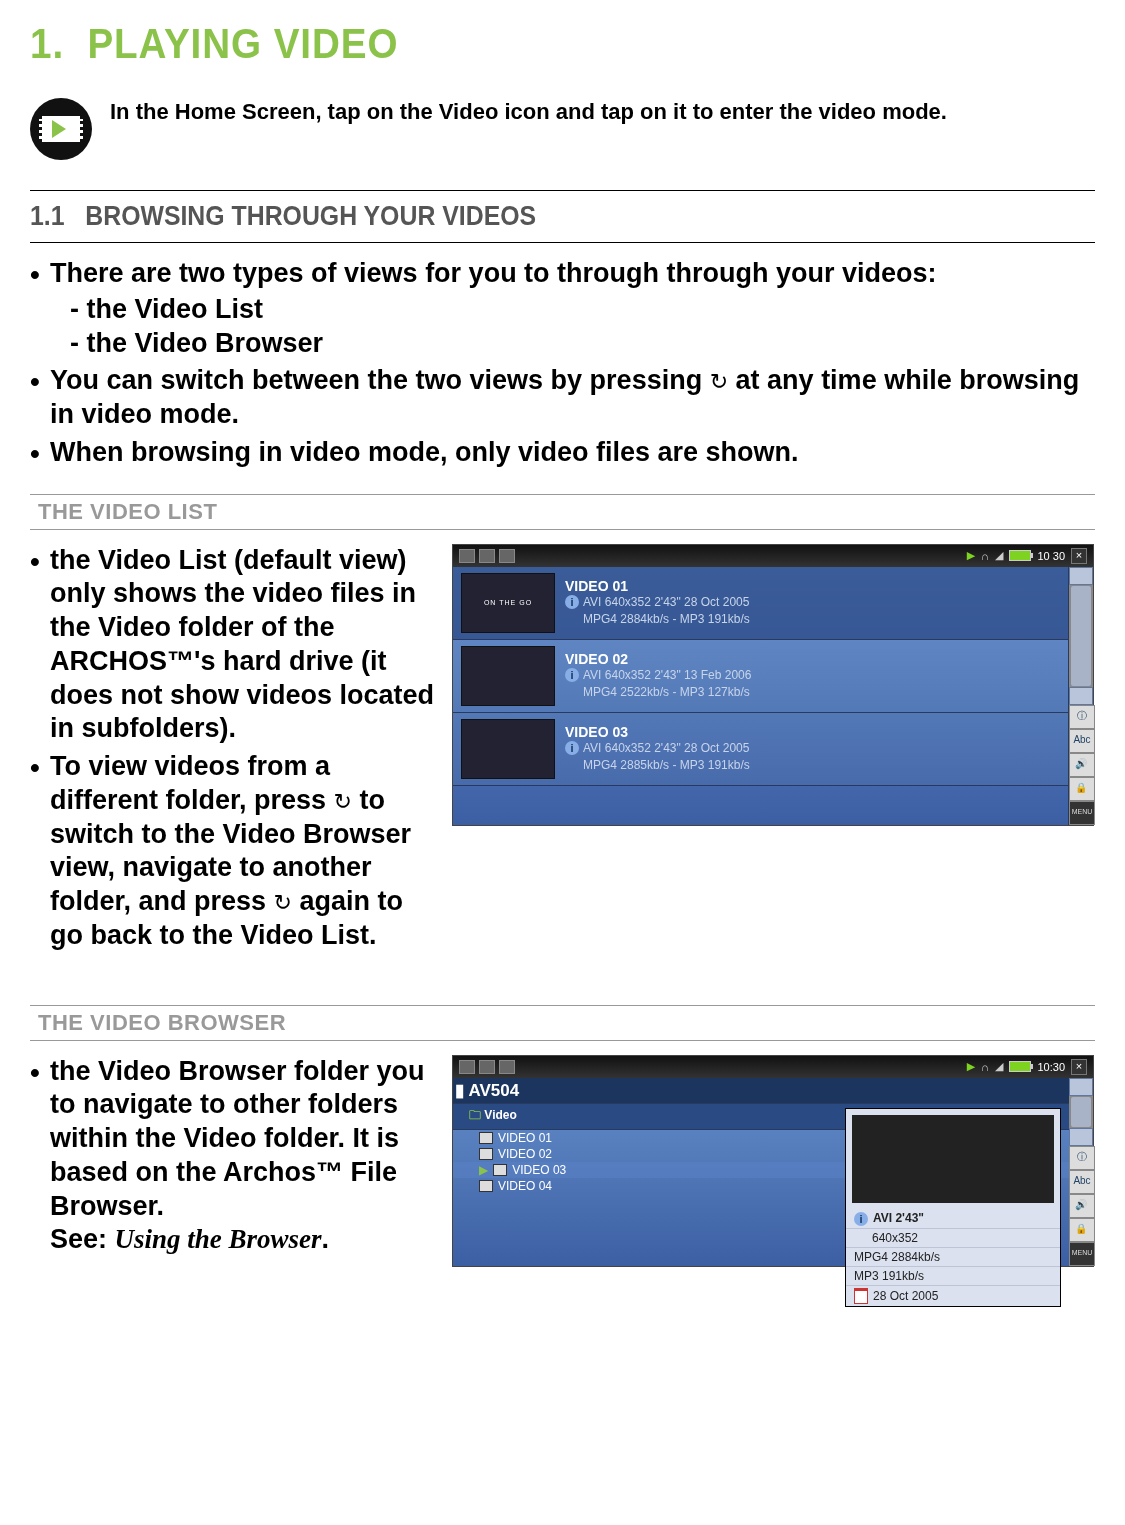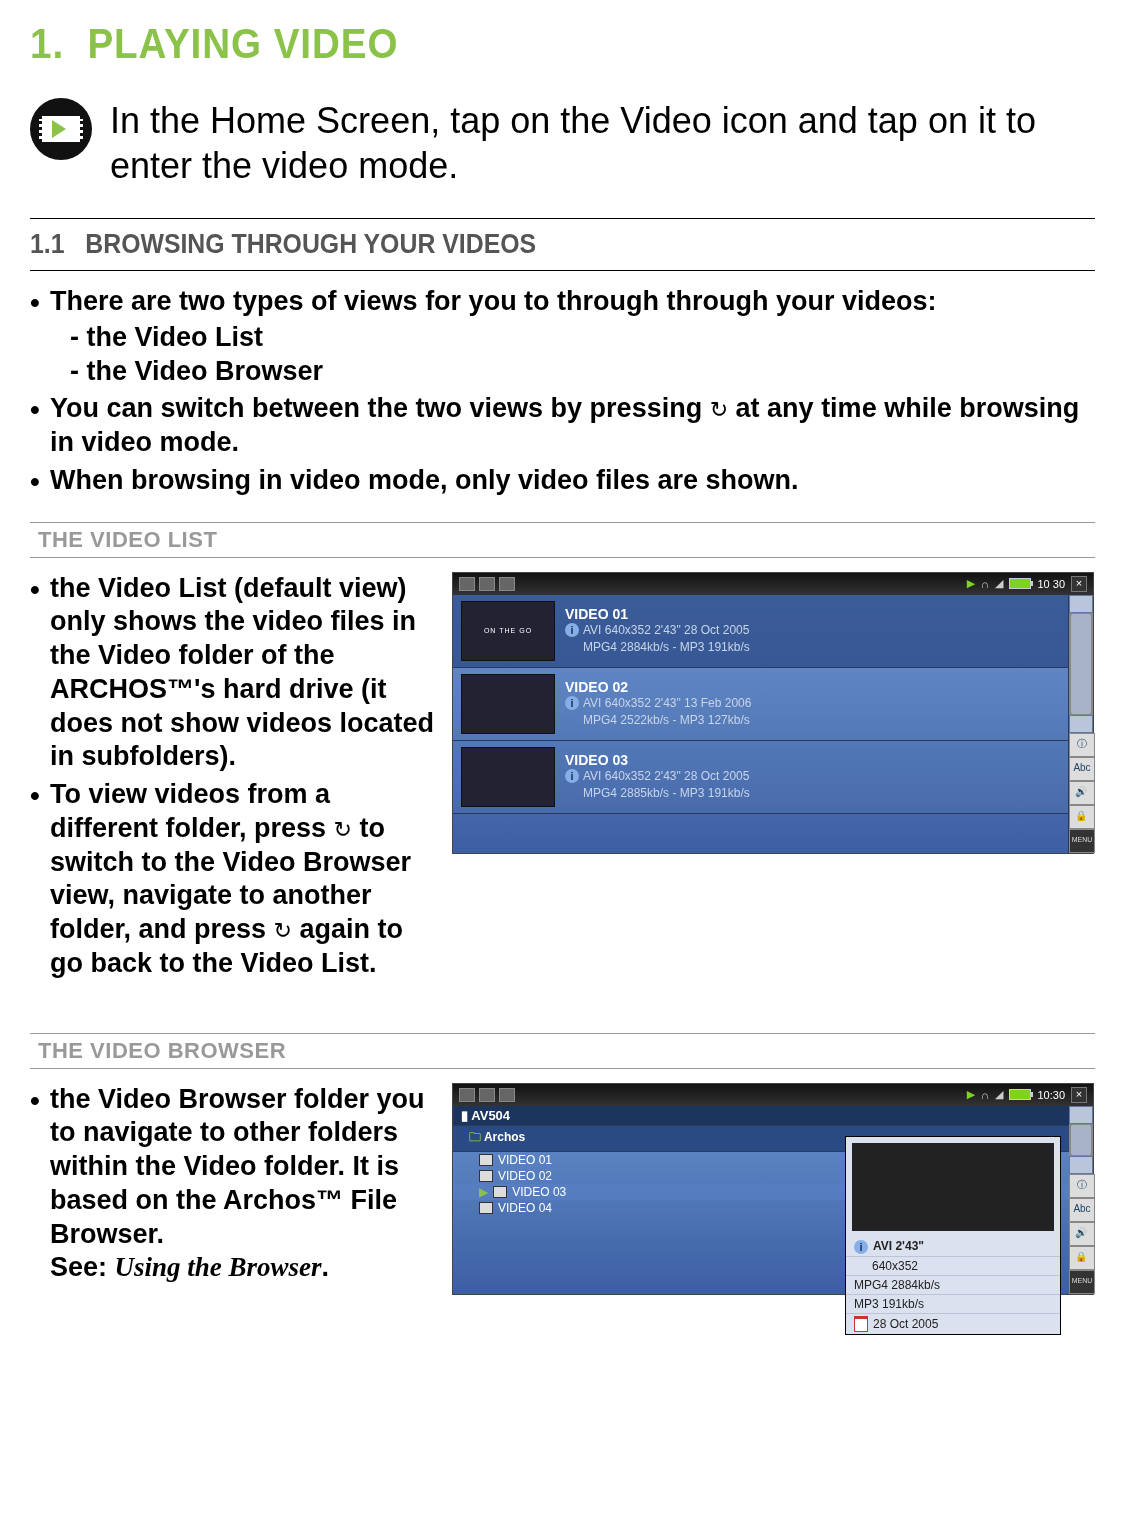--- a/index.html
+++ b/index.html
@@ -50,22 +50,22 @@
     left: 10px;
     top: 4px;
     width: 0;
     height: 0;
     border-left: 14px solid #8BC34A;
     border-top: 9px solid transparent;
     border-bottom: 9px solid transparent;
   }
   .intro-text {
     font-family: "Arial Narrow", Arial, sans-serif;
-    font-weight: normal;
-    font-size: 36px;
+    font-weight: bold;
+    font-size: 22px;
     line-height: 1.25;
     font-stretch: condensed;
   }
   hr.sep {
     border: none;
     border-top: 1.5px solid #000;
     margin: 6px 0;
   }
   .section-heading {
     font-family: "Arial Black", Arial, sans-serif;
@@ -223,21 +223,21 @@
     background: #ddd; border: 1px solid #888;
     font-size: 10px; color: #246; text-align: center; line-height: 20px;
   }
   .rail-btn.dark { background: #333; color: #ddd; }
 
   
   .browser-body {
     position: absolute; top: 22px; left: 0; right: 24px; bottom: 0;
   }
   .bb-header {
-    background: #1c355e; padding: 2px 8px; font-weight: bold; font-size: 13px;
+    background: #1c355e; padding: 2px 2px; font-weight: bold; font-size: 17px;
     border-bottom: 1px solid #2a3a5f;
   }
   .bb-sub {
     background: #294a82; padding: 2px 16px; font-weight: bold; font-size: 12px;
     border-bottom: 1px solid #2a3a5f;
   }
   .bb-folder-icon { color: #ffcc33; }
   .file-row {
     padding: 1px 26px; font-size: 12px; display: flex; align-items: center; gap: 5px;
   }
@@ -404,21 +404,21 @@
             <div class="tb-close">×</div>
           </div>
         </div>
         <div class="browser-body">
           <div class="bb-header">
             <span>▮</span>
             <span>AV504</span>
           </div>
           <div class="bb-sub">
             <span class="bb-folder-icon folder-glyph">🗀</span>
-            <span>Archos</span>
+            <span>Video</span>
           </div>
           <div class="file-row">
               <div class="fr-icon"></div>
               <span>VIDEO 01</span>
             </div>
           <div class="file-row">
               <div class="fr-icon"></div>
               <span>VIDEO 02</span>
             </div>
           <div class="file-row sel">

